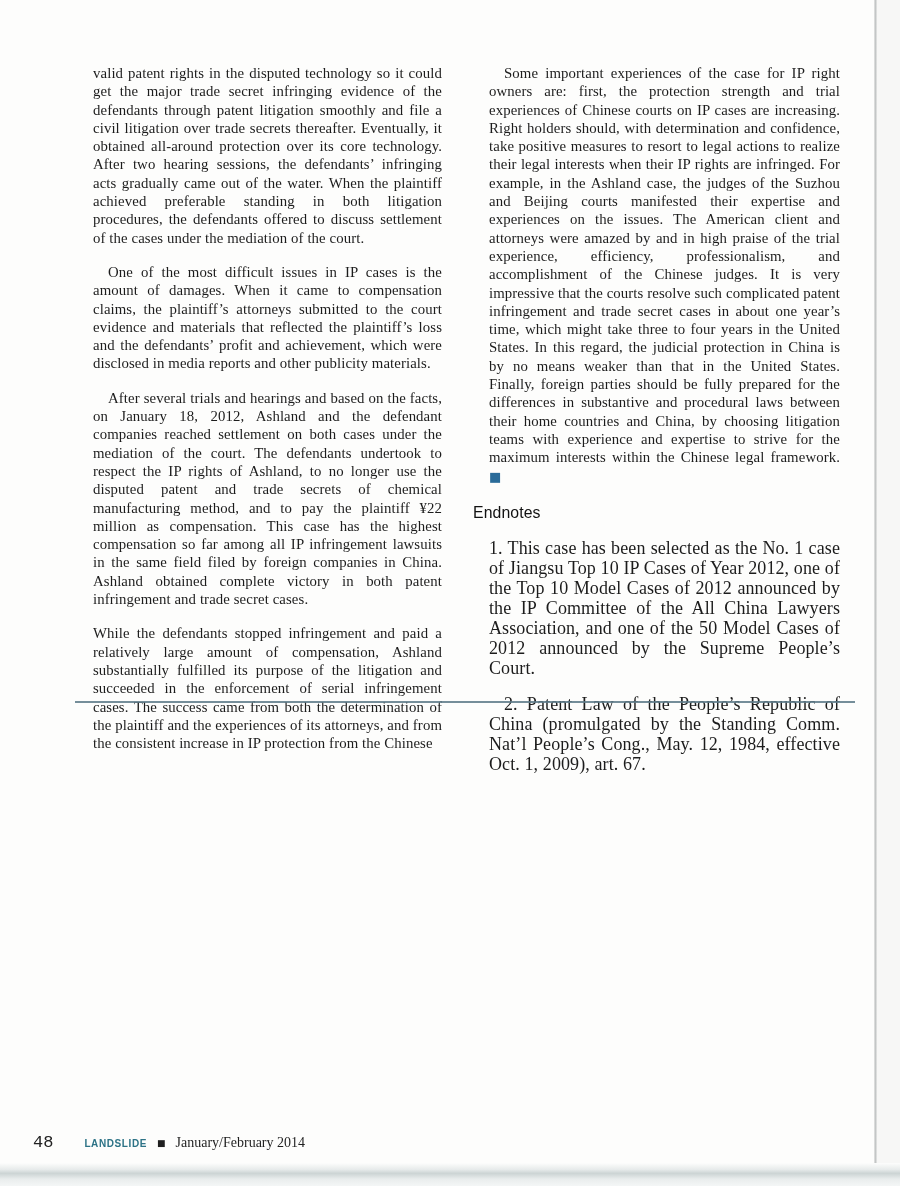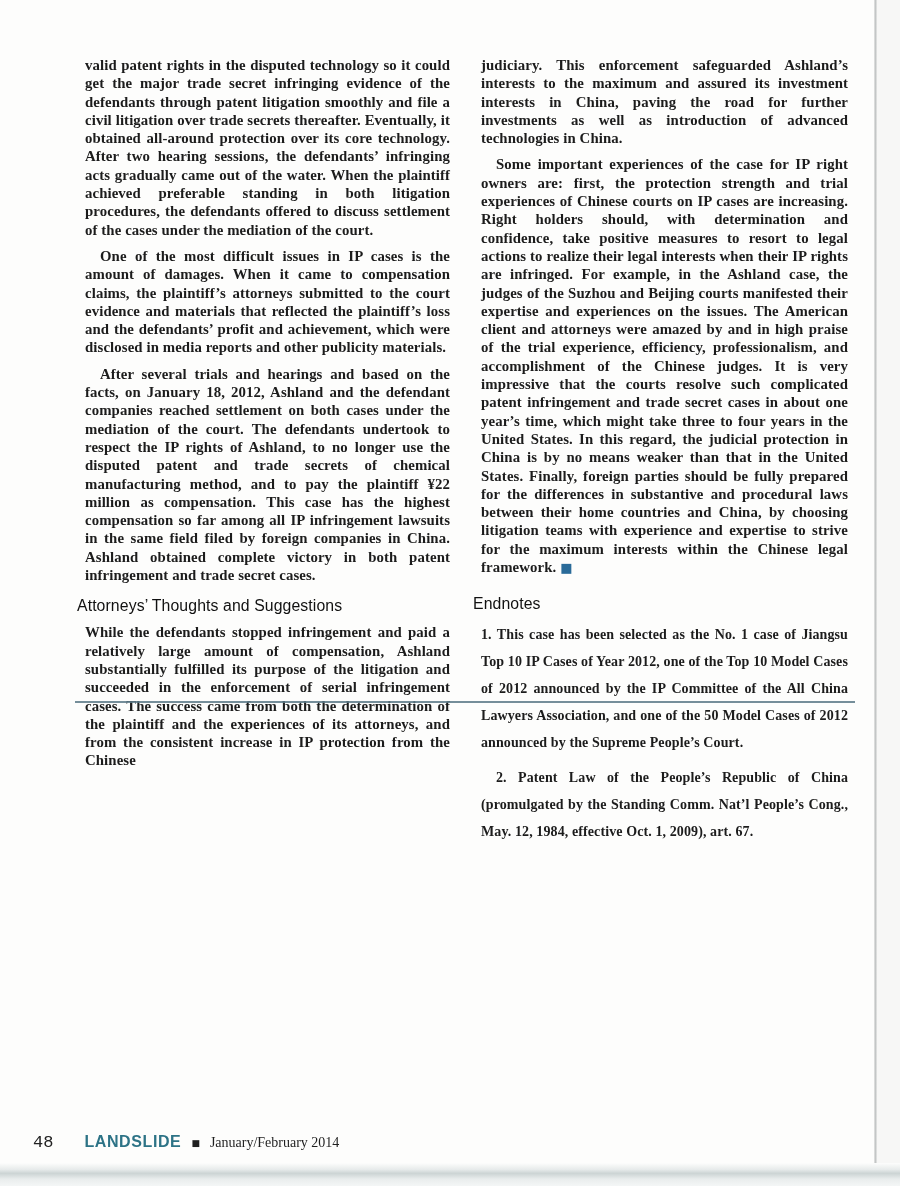--- a/index.html
+++ b/index.html
@@ -35,28 +35,27 @@
     width: 900px; height: 23px;
     background: linear-gradient(180deg, #fdfdfc 0%, #e7ebeb 28%, #ccd4d4 45%, #e9eded 70%, #f4f6f6 100%);
   }
   .col {
     position: absolute;
     top: 48px;
   }
   .col-left  { left: 77px;  width: 381px; }
   .col-right { left: 473px; width: 383px; }
   p.body, p.endnote {
-    margin: 8px;
+    margin: 16px;
     text-align: justify;
     font-size: 14.8px;
     line-height: 18.3px;
     letter-spacing: 0.1px;
-    font-weight: bold;
   }
-  p.endnote { font-size: 14px; line-height: 27px; }
+  p.endnote { font-size: 18px; line-height: 20px; }
   .indent { text-indent: 15px; }
   h2.section-heading {
     margin: 13px 0 4px 0;
     font-family: "Liberation Sans", sans-serif;
     font-weight: 400;
     font-size: 15.8px;
     color: #111111;
     letter-spacing: 0.1px;
   }
   h2.endnotes-heading { margin-top: 19px; }
@@ -82,21 +81,21 @@
   }
   .page-num {
     font-family: Liberation Mono, monospace;
     font-size: 17px;
     color: #222222;
   }
   .magazine {
     margin-left: 31px;
     font-family: "Liberation Sans", sans-serif;
     font-weight: 700;
-    font-size: 16px;
+    font-size: 10px;
     letter-spacing: 0.6px;
     text-transform: uppercase;
     color: #2d7386;
   }
   .footer-square {
     margin-left: 10px;
     font-family: "DejaVu Sans", sans-serif;
     font-size: 9px;
     color: #1f1f1f;
     position: relative;
@@ -114,26 +113,24 @@
 
 <div class="page">
 
   <div class="right-strip"></div>
   <div class="page-edge"></div>
 
   <div class="col col-left">
     <p class="body">valid patent rights in the disputed technology so it could get the major trade secret infringing evidence of the defendants through patent litigation smoothly and file a civil litigation over trade secrets thereafter. Eventually, it obtained all-around protection over its core technology. After two hearing sessions, the defendants’ infringing acts gradually came out of the water. When the plaintiff achieved preferable standing in both litigation procedures, the defendants offered to discuss settlement of the cases under the mediation of the court.</p>
     <p class="body indent">One of the most difficult issues in IP cases is the amount of damages. When it came to compensation claims, the plaintiff’s attorneys submitted to the court evidence and materials that reflected the plaintiff’s loss and the defendants’ profit and achievement, which were disclosed in media reports and other publicity materials.</p>
     <p class="body indent">After several trials and hearings and based on the facts, on January 18, 2012, Ashland and the defendant companies reached settlement on both cases under the mediation of the court. The defendants undertook to respect the IP rights of Ashland, to no longer use the disputed patent and trade secrets of chemical manufacturing method, and to pay the plaintiff ¥22 million as compensation. This case has the highest compensation so far among all IP infringement lawsuits in the same field filed by foreign companies in China. Ashland obtained complete victory in both patent infringement and trade secret cases.</p>
-    <h2 class="section-heading">Attorneys’ Thoughts and Suggestions</h2>
     <p class="body">While the defendants stopped infringement and paid a relatively large amount of compensation, Ashland substantially fulfilled its purpose of the litigation and succeeded in the enforcement of serial infringement cases. The success came from both the determination of the plaintiff and the experiences of its attorneys, and from the consistent increase in IP protection from the Chinese</p>
   </div>
 
   <div class="col col-right">
-    <p class="body">judiciary. This enforcement safeguarded Ashland’s interests to the maximum and assured its investment interests in China, paving the road for further investments as well as introduction of advanced technologies in China.</p>
     <p class="body indent"><span>Some important experiences of the case for IP right owners are: first, the protection strength and trial experiences of Chinese courts on IP cases are increasing. Right holders should, with determination and confidence, take positive measures to resort to legal actions to realize their legal interests when their IP rights are infringed. For example, in the Ashland case, the judges of the Suzhou and Beijing courts manifested their expertise and experiences on the issues. The American client and attorneys were amazed by and in high praise of the trial experience, efficiency, professionalism, and accomplishment of the Chinese judges. It is very impressive that the courts resolve such complicated patent infringement and trade secret cases in about one year’s time, which might take three to four years in the United States. In this regard, the judicial protection in China is by no means weaker than that in the United States. Finally, foreign parties should be fully prepared for the differences in substantive and procedural laws between their home countries and China, by choosing litigation teams with experience and expertise to strive for the maximum interests within the Chinese legal framework.</span> <span class="end-mark">■</span></p>
     <h2 class="section-heading endnotes-heading">Endnotes</h2>
     <p class="endnote">1. This case has been selected as the No. 1 case of Jiangsu Top 10 IP Cases of Year 2012, one of the Top 10 Model Cases of 2012 announced by the IP Committee of the All China Lawyers Association, and one of the 50 Model Cases of 2012 announced by the Supreme People’s Court.</p>
     <p class="endnote indent">2. Patent Law of the People’s Republic of China (promulgated by the Standing Comm. Nat’l People’s Cong., May. 12, 1984, effective Oct. 1, 2009), art. 67.</p>
   </div>
 
   <div class="divider"></div>
 
   <div class="footer">
     <span class="page-num">48</span>

